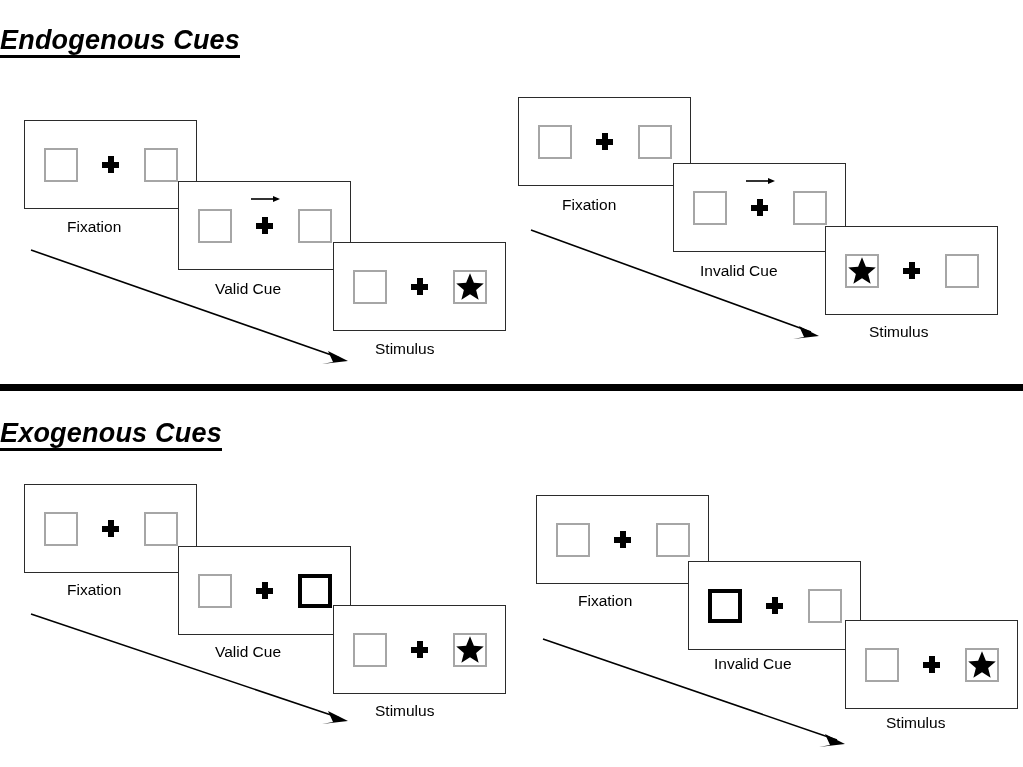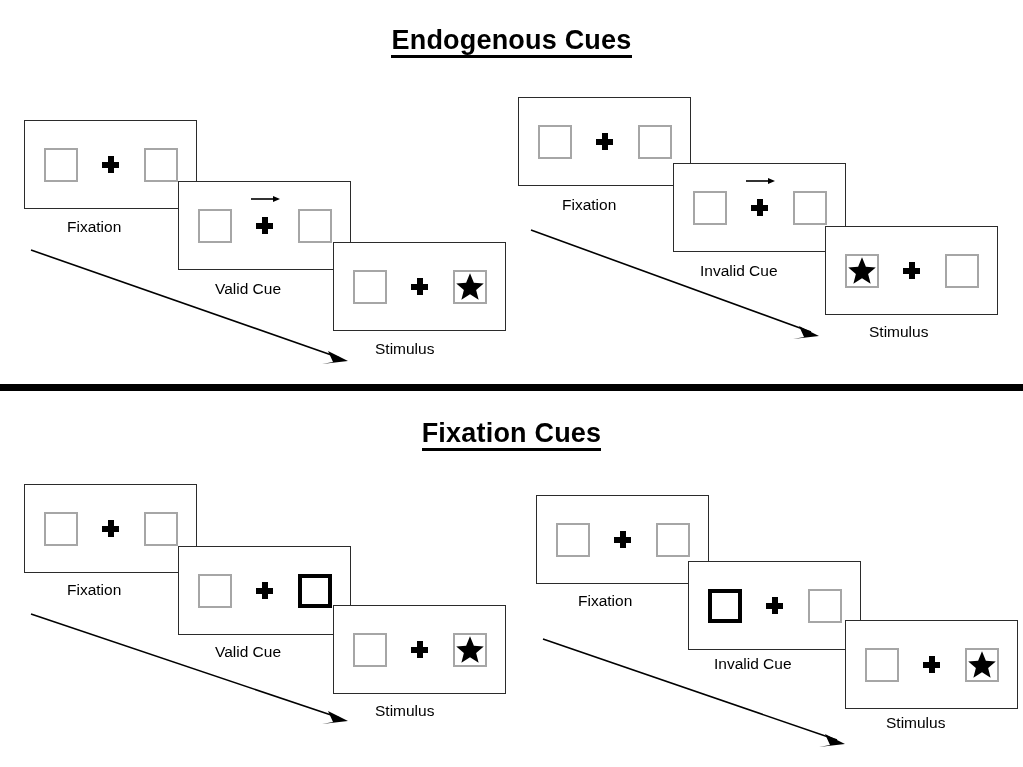--- a/index.html
+++ b/index.html
@@ -13,24 +13,25 @@
     position: relative;
     overflow: hidden;
     font-family: "Liberation Sans", sans-serif;
     color: #000000;
   }
 
   
   .section-title {
     position: absolute;
     width: 100%;
-    text-align: center;
+    text-align: left;
     font-size: 27px;
     font-weight: bold;
     letter-spacing: 0.2px;
+    font-style: italic;
   }
   .section-title span {
     border-bottom: 3px solid #000;
     padding-bottom: 1px;
     display: inline-block;
     line-height: 1.05;
   }
   #title-endogenous { top: 25px; }
   #title-exogenous  { top: 418px; }
 
@@ -250,21 +251,21 @@
 <div class="caption" style="left:869px; top:323px; z-index:5;">Stimulus</div>
 
 <svg class="flow-arrow" style="left:528px; top:226px; width:296px; height:120px; z-index:2;" viewBox="0 0 296 120">
   <line x1="3" y1="4" x2="283" y2="106" stroke="#000" stroke-width="1.6"></line>
   <polygon fill="#000" points="291,110 271,100 276,111 265,113"></polygon>
 </svg>
 
 <div id="section-divider"></div>
 
 <div class="section-title" id="title-exogenous">
-  <span>Fixation Cues</span>
+  <span>Exogenous Cues</span>
 </div>
 
 <div class="panel" style="left:24px; top:484px; width:173px; height:89px; z-index:3;">
   <div class="panel-inner">
     <div class="box">
       
     </div>
     <div class="plus-wrap">
       <div class="plus"></div>
     </div>

